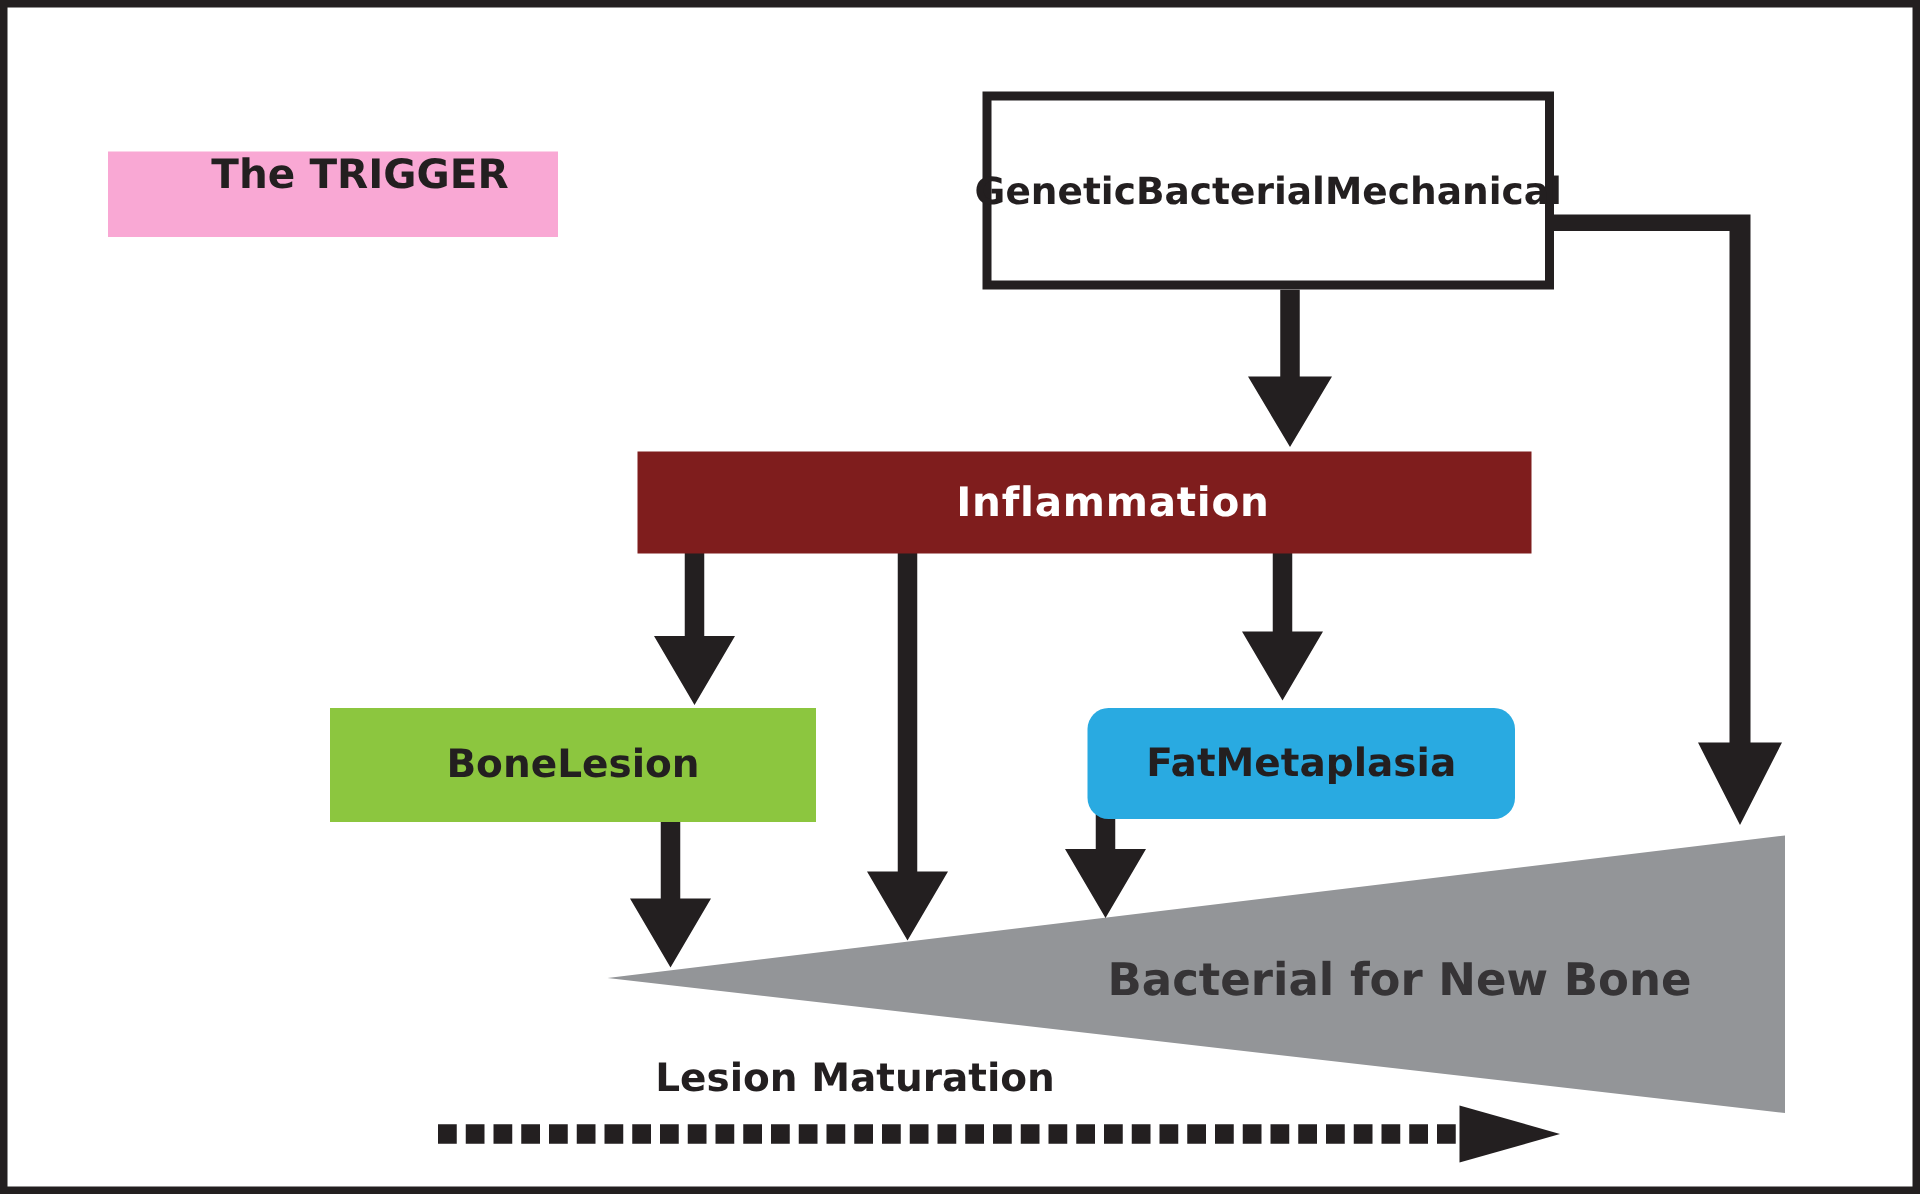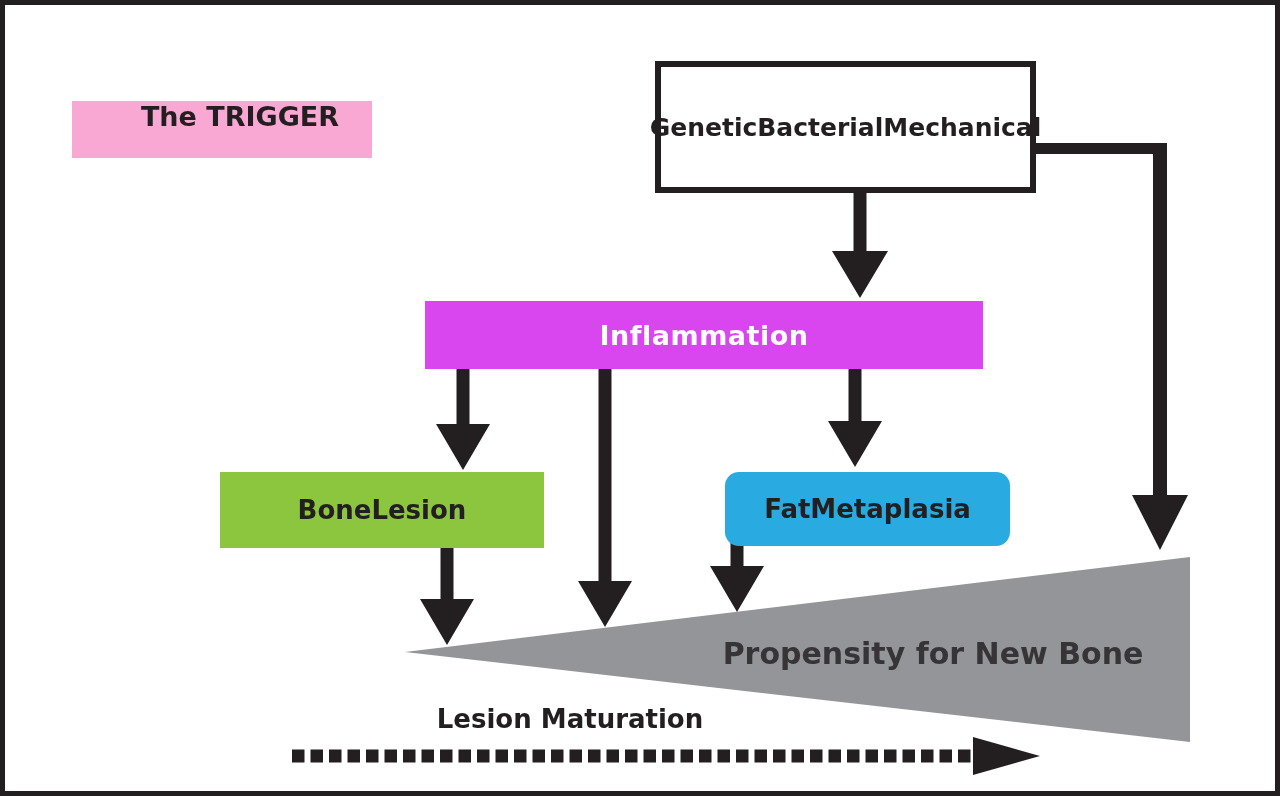--- a/index.html
+++ b/index.html
@@ -84,35 +84,35 @@
   <div class="node trigger-box" style="background-color: #f9a8d4;">
     <span class="ln">The TRIGGER</span>
   </div>
 
   <div class="node causes-box">
     <span class="ln">Genetic</span>
     <span class="ln">Bacterial</span>
     <span class="ln">Mechanical</span>
   </div>
 
-  <div class="node inflammation-box" style="background-color: #d946ef;">
+  <div class="node inflammation-box" style="background-color: #7f1d1d; padding-left: 38px;">
     <span class="ln">Inflammation</span>
   </div>
 
   <div class="node bone-box" style="background-color: rgb(140, 198, 63);">
     <span class="ln">Bone</span>
     <span class="ln">Lesion</span>
   </div>
 
   <div class="node fat-box" style="background-color: rgb(41, 170, 225);">
     <span class="ln">Fat</span>
     <span class="ln">Metaplasia</span>
   </div>
 
   <div class="node propensity-label">
-    <span class="ln">Propensity for New Bone</span>
+    <span class="ln">Bacterial for New Bone</span>
   </div>
 
   <div class="node lesion-label">
     <span class="ln">Lesion Maturation</span>
   </div>
 
 </div>
 
 </body></html>

